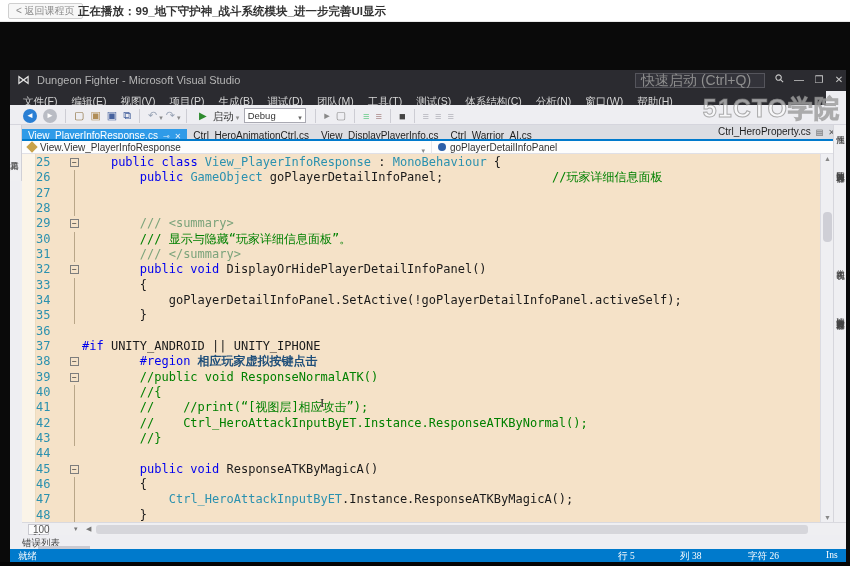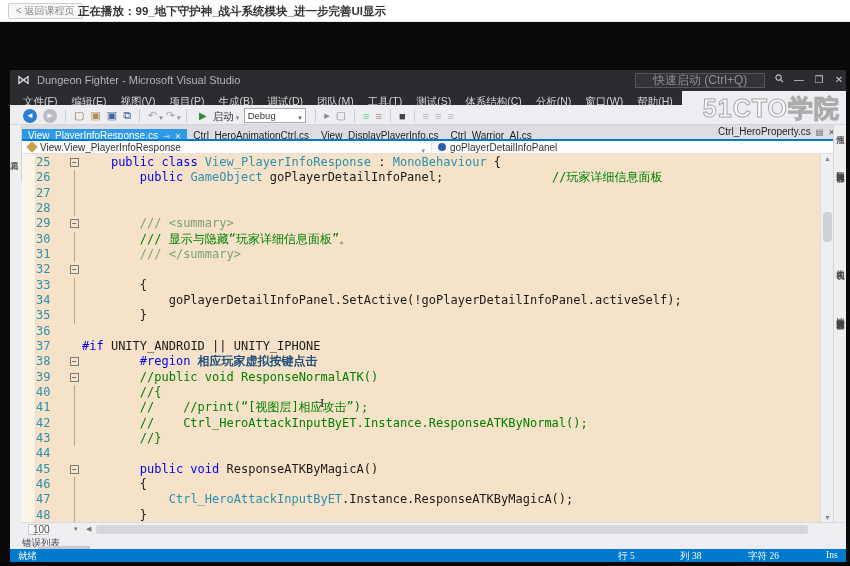--- a/index.html
+++ b/index.html
@@ -18,24 +18,24 @@
   .page-header { position:absolute; left:0; top:0; width:850px; height:22px; background:#fff; border-bottom:1px solid #e8e8e8; z-index:30; }
   .back-btn { position:absolute; left:8px; top:3px; height:16px; line-height:14px; padding:0 7px; font-size:10px; color:#8a8a8a; background:#f7f7f7; border:1px solid #cfcfcf; border-radius:2px; }
   .now-playing { position:absolute; left:78px; top:4px; font-size:11.5px; font-weight:bold; color:#333; }
 
   
   .vs { position:absolute; left:10px; top:70px; width:836px; height:492px; background:#eeeef2; overflow:hidden; }
 
   .titlebar { position:absolute; left:0; top:0; width:836px; height:21px; background:var(--title-bg); }
   .vs-logo { position:absolute; left:7px; top:2px; color:#e6e6e6; font-size:13px; }
   .vs-title { position:absolute; left:27px; top:4px; font-size:11px; color:#b5b5b5; }
-  .quick-launch { position:absolute; left:625px; top:3px; width:130px; height:15px; background:#33333a; border:1px solid #55555c; color:#8f8f8f; font-size:12px; line-height:13px; padding-left:17px; }
+  .quick-launch { position:absolute; left:625px; top:3px; width:130px; height:15px; background:#33333a; border:1px solid #55555c; color:#8f8f8f; font-size:14px; line-height:13px; padding-left:5px; }
   .cap-btn { position:absolute; top:2px; width:18px; height:16px; text-align:center; color:#c8c8c8; font-size:10px; line-height:16px; }
 
-  .menubar { position:absolute; left:0; top:21px; width:672px; height:14px; background:var(--title-bg); white-space:nowrap; padding-left:6px; }
+  .menubar { position:absolute; left:0; top:21px; width:816px; height:14px; background:var(--title-bg); white-space:nowrap; padding-left:6px; }
   .menu-item { display:inline-block; padding:0 7px; font-size:10.5px; color:#d6d6d6; line-height:14px; }
 
   .watermark { position:absolute; right:6px; top:22px; z-index:9; font-size:25px; font-weight:bold; letter-spacing:1px;
     color:rgba(255,255,255,0.55); -webkit-text-stroke:1px rgba(130,130,130,0.65); }
 
   
   .toolbar { position:absolute; left:0; top:35px; width:836px; height:20px; background:#eeeef2; border-bottom:1px solid #d5d5dd; white-space:nowrap; padding:1px 0 0 10px; }
   .tb { display:inline-block; vertical-align:middle; font-size:11px; margin:0 3px; color:#777; }
   .tb.circ { width:14px; height:14px; border-radius:50%; text-align:center; line-height:14px; font-size:8px; color:#fff; }
   .tb.circ.blue { background:#2a7fd4; }
@@ -170,21 +170,21 @@
     <div class="editor">
       <div class="indicator-margin"></div>
       <div class="code-lines" id="code-holder">
           <div class="cl"><span class="num">25</span><span class="fold"><span class="box">−</span></span><span class="code"><span>    </span><span class="k">public class </span><span class="t">View_PlayerInfoResponse</span><span> : </span><span class="t">MonoBehaviour</span><span> {</span></span></div>
           <div class="cl"><span class="num">26</span><span class="fold"><span class="guide"></span></span><span class="code"><span>        </span><span class="k">public </span><span class="t">GameObject</span><span> goPlayerDetailInfoPanel;</span></span><span class="rc">//玩家详细信息面板</span></div>
           <div class="cl"><span class="num">27</span><span class="fold"><span class="guide"></span></span><span class="code"></span></div>
           <div class="cl"><span class="num">28</span><span class="fold"><span class="guide"></span></span><span class="code"></span></div>
           <div class="cl"><span class="num">29</span><span class="fold"><span class="box">−</span></span><span class="code"><span>        </span><span class="d">/// &lt;summary&gt;</span></span></div>
           <div class="cl"><span class="num">30</span><span class="fold"><span class="guide"></span></span><span class="code"><span>        </span><span class="c">/// 显示与隐藏“玩家详细信息面板”。</span></span></div>
           <div class="cl"><span class="num">31</span><span class="fold"><span class="guide"></span></span><span class="code"><span>        </span><span class="d">/// &lt;/summary&gt;</span></span></div>
-          <div class="cl"><span class="num">32</span><span class="fold"><span class="box">−</span></span></div>
+          <div class="cl"><span class="num">32</span><span class="fold"><span class="box">−</span></span><span class="code"><span>        </span><span class="k">public void </span><span>DisplayOrHidePlayerDetailInfoPanel()</span></span></div>
           <div class="cl"><span class="num">33</span><span class="fold"><span class="guide"></span></span><span class="code"><span>        {</span></span></div>
           <div class="cl"><span class="num">34</span><span class="fold"><span class="guide"></span></span><span class="code"><span>            goPlayerDetailInfoPanel.SetActive(!goPlayerDetailInfoPanel.activeSelf);</span></span></div>
           <div class="cl"><span class="num">35</span><span class="fold"><span class="guide"></span></span><span class="code"><span>        }</span></span></div>
           <div class="cl"><span class="num">36</span><span class="fold"></span><span class="code"></span></div>
           <div class="cl"><span class="num">37</span><span class="fold"></span><span class="code"><span class="k">#if</span><span> UNITY_ANDROID || UNITY_IPHONE</span></span></div>
           <div class="cl"><span class="num">38</span><span class="fold"><span class="box">−</span></span><span class="code"><span>        </span><span class="k">#region</span><span class="r"> 相应玩家虚拟按键点击</span></span></div>
           <div class="cl"><span class="num">39</span><span class="fold"><span class="box">−</span></span><span class="code"><span class="c">        //public void ResponseNormalATK()</span></span></div>
           <div class="cl"><span class="num">40</span><span class="fold"><span class="guide"></span></span><span class="code"><span class="c">        //{</span></span></div>
           <div class="cl"><span class="num">41</span><span class="fold"><span class="guide"></span></span><span class="code"><span class="c">        //    //print(“[视图层]相应攻击”);</span></span></div>
           <div class="cl"><span class="num">42</span><span class="fold"><span class="guide"></span></span><span class="code"><span class="c">        //    Ctrl_HeroAttackInputByET.Instance.ResponseATKByNormal();</span></span></div>

